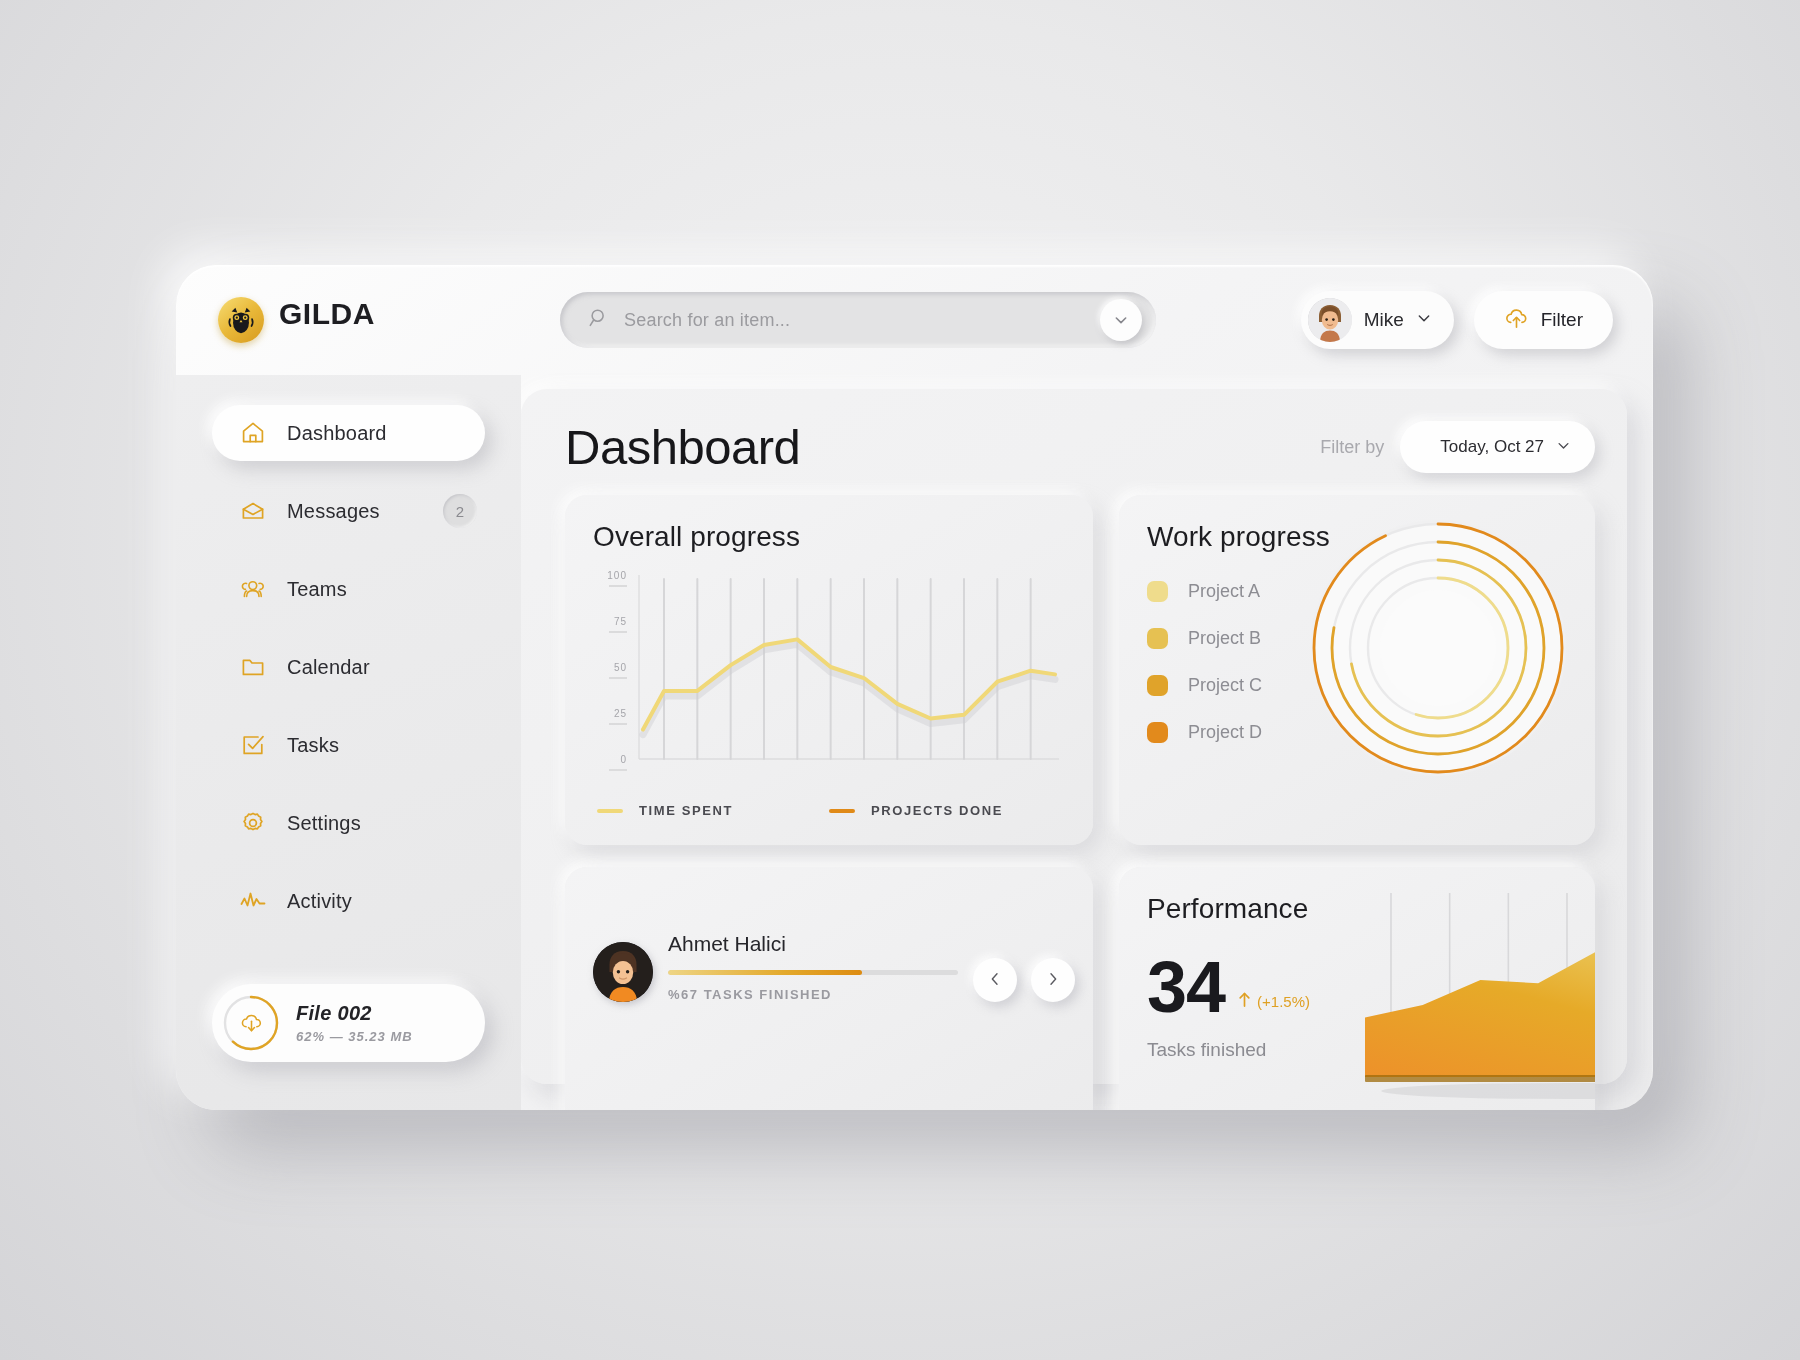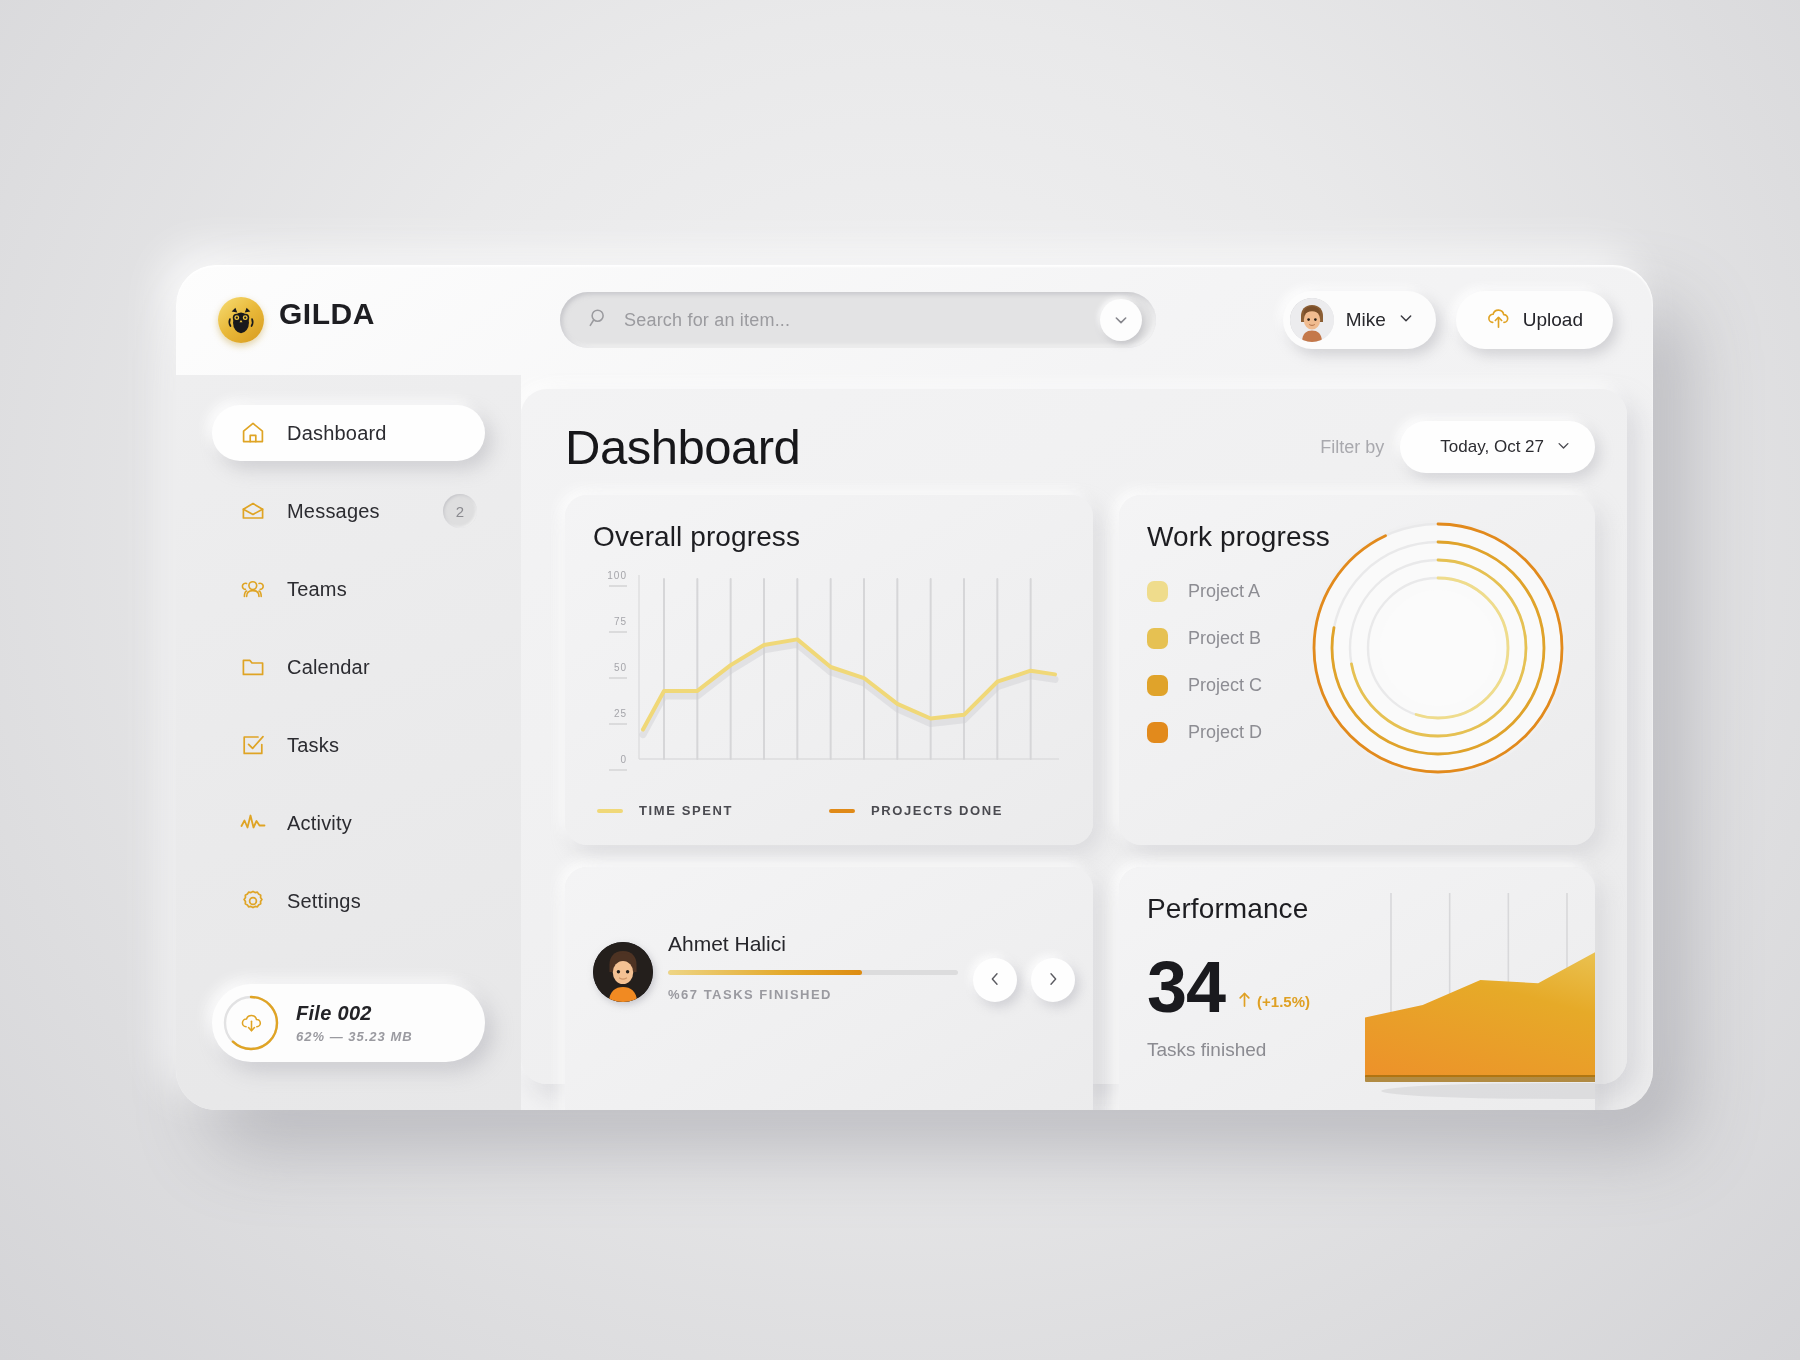--- a/index.html
+++ b/index.html
@@ -212,21 +212,21 @@
     width: 44px; height: 44px; border-radius: 50%; background: #fefefe;
     box-shadow: 4px 5px 11px rgba(170,170,180,.45), -3px -3px 9px rgba(255,255,255,.95);
     display: flex; align-items: center; justify-content: center; cursor: pointer; border: none;
   }
 
   
   .perf-inner { display: flex; height: 100%; }
   .perf-left { width: 210px; flex: none; }
   .perf-num-row { display: flex; align-items: flex-end; gap: 12px; margin-top: 28px; }
   .perf-num { font-size: 72px; font-weight: 700; color: #1a1a1e; line-height: .95; letter-spacing: -1px; }
-  .perf-delta { font-size: 15px; color: #dfa023; font-weight: 700; margin-bottom: 10px; display: flex; align-items: center; gap: 5px; }
+  .perf-delta { font-size: 15px; color: #dfa023; font-weight: 400; margin-bottom: 10px; display: flex; align-items: center; gap: 5px; }
   .perf-sub { font-size: 19px; color: #8b8b91; margin-top: 18px; }
   .perf-chart { flex: 1; position: relative; }
 </style>
 </head>
 <body>
 
 <div class="app-window">
 
   <div class="topbar">
 
@@ -287,21 +287,21 @@
       </div>
 
       <button class="upload-btn">
         <span>
           <svg width="25" height="25" viewBox="0 0 26 26" fill="none" stroke="#e0a324" stroke-width="1.7" stroke-linecap="round" stroke-linejoin="round">
             <path d="M7 17 a4.2 4.2 0 0 1 .4-8.4 A5.6 5.6 0 0 1 18.4 9 a3.9 3.9 0 0 1 .3 8"></path>
             <line x1="13" y1="22" x2="13" y2="12.2"></line>
             <polyline points="9.7,15.1 13,11.8 16.3,15.1"></polyline>
           </svg>
         </span>
-        <span class="upload-label">Upload</span>
+        <span class="upload-label">Filter</span>
       </button>
     </div>
   </div>
 
   <div class="app-body">
 
     <nav class="sidebar">
 
       <div class="nav-item active">
         <span class="nav-icon">
@@ -352,35 +352,35 @@
           <svg width="26" height="26" viewBox="0 0 26 26" fill="none" stroke="#dfa424" stroke-width="1.7" stroke-linejoin="round" stroke-linecap="round">
             <path d="M21.8 12.6 L21.8 21.4 L4.2 21.4 L4.2 5 L18 5"></path>
             <polyline points="8.6,12.4 12.6,16.4 23,4.6"></polyline>
           </svg>
         </span>
         <span class="nav-label">Tasks</span>
       </div>
 
       <div class="nav-item">
         <span class="nav-icon">
-          <svg width="28" height="24" viewBox="0 0 28 24" fill="none" stroke="#dfa424" stroke-width="1.8" stroke-linejoin="round" stroke-linecap="round">
-            <polyline points="2.5,15 5.5,9.5 8.5,16.5 11.5,4.5 14.5,16.5 17.5,10 20.5,14.5 25.5,14.5"></polyline>
-          </svg>
-        </span>
-        <span class="nav-label">Activity</span>
-      </div>
-
-      <div class="nav-item">
-        <span class="nav-icon">
           <svg width="26" height="26" viewBox="0 0 26 26" fill="none" stroke="#dfa424" stroke-width="1.7" stroke-linejoin="round" stroke-linecap="round">
             <path d="M13 3.4 l2.1 1.2 2.3-.5 1.2 2 2.1 1.1 -.2 2.4 1.4 1.9 -1.4 1.9 .2 2.4 -2.1 1.1 -1.2 2 -2.3-.5 -2.1 1.2 -2.1-1.2 -2.3 .5 -1.2-2 -2.1-1.1 .2-2.4 -1.4-1.9 1.4-1.9 -.2-2.4 2.1-1.1 1.2-2 2.3 .5Z"></path>
             <circle cx="13" cy="13" r="3.4"></circle>
           </svg>
         </span>
         <span class="nav-label">Settings</span>
+      </div>
+
+      <div class="nav-item">
+        <span class="nav-icon">
+          <svg width="28" height="24" viewBox="0 0 28 24" fill="none" stroke="#dfa424" stroke-width="1.8" stroke-linejoin="round" stroke-linecap="round">
+            <polyline points="2.5,15 5.5,9.5 8.5,16.5 11.5,4.5 14.5,16.5 17.5,10 20.5,14.5 25.5,14.5"></polyline>
+          </svg>
+        </span>
+        <span class="nav-label">Activity</span>
       </div>
 
       <div class="file-card">
         <div class="file-ring">
           <svg width="58" height="58" viewBox="0 0 58 58">
             <circle cx="29" cy="29" r="26" fill="none" stroke="#e2e2e3" stroke-width="2.4"></circle>
             <circle cx="29" cy="29" r="26" fill="none" stroke="#e0a424" stroke-width="2.4" stroke-linecap="round" stroke-dasharray="101 163" transform="rotate(-90 29 29)"></circle>
           </svg>
           <span style="position:absolute;left:0;top:0;width:58px;height:58px;display:flex;align-items:center;justify-content:center">
             <svg width="25" height="25" viewBox="0 0 26 26" fill="none" stroke="#e0a424" stroke-width="1.6" stroke-linecap="round" stroke-linejoin="round">

